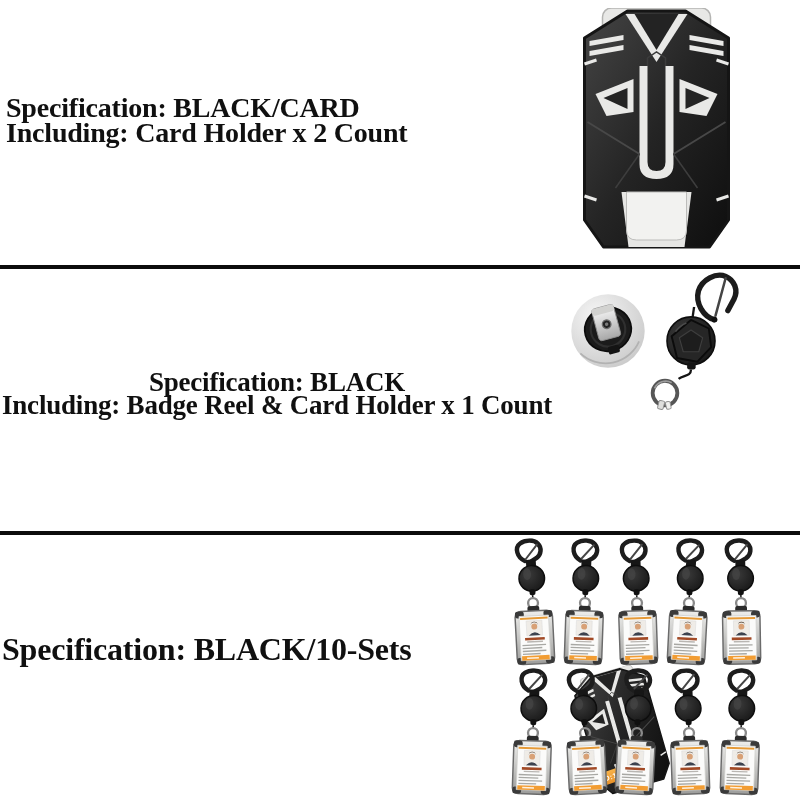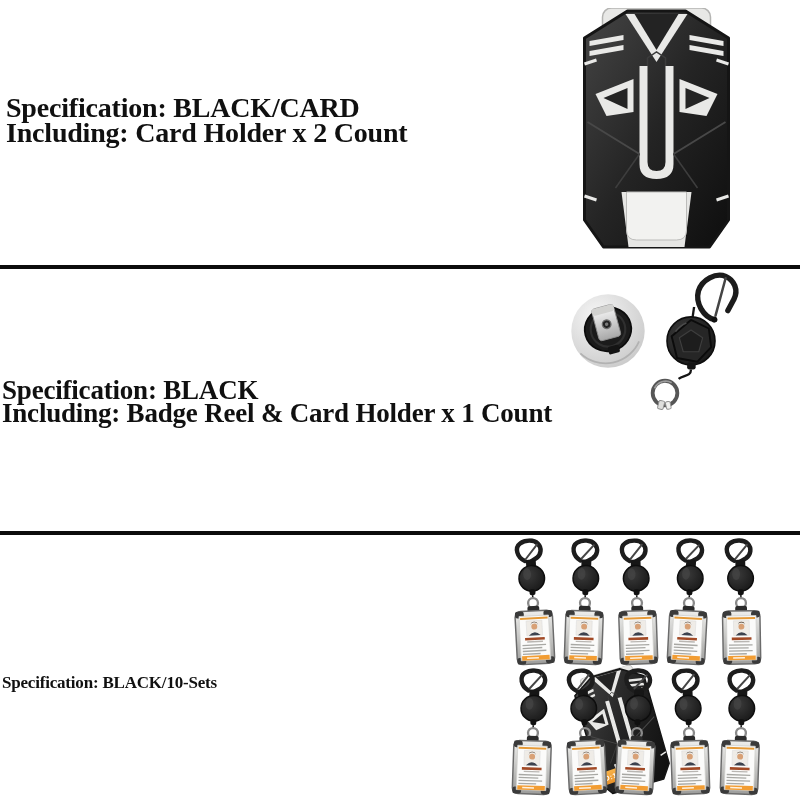--- a/index.html
+++ b/index.html
@@ -3,21 +3,21 @@
 <meta charset="utf-8">
 <style>
   html,body{margin:0;padding:0;background:#fff;}
   .canvas{position:relative;width:800px;height:800px;background:#ffffff;overflow:hidden;
           font-family:"Liberation Serif","DejaVu Serif",serif;}
   .divider{position:absolute;left:0;width:800px;height:4px;background:#0c0c0c;}
   .spec-block{position:absolute;left:2px;color:#101010;font-weight:bold;white-space:nowrap;}
   .spec-block div{letter-spacing:-0.2px;}
   .s1{top:95px;font-size:28px;line-height:25px;}
   .s2{top:371px;font-size:27px;line-height:23px;}
-  .s3{top:636px;font-size:17px;line-height:27px;margin-top:33px;}
+  .s3{top:636px;font-size:32px;line-height:27px;}
   .abs{position:absolute;}
   .holder-mid{position:absolute;left:584px;top:400px;width:76px;height:121px;
               transform:rotate(-16deg);transform-origin:50% 50%;}
   .sticker{position:absolute;left:-3px;top:96px;width:48px;height:13px;
            background:linear-gradient(#f7b24a,#e8922a);border-radius:2px;
            transform:rotate(-3deg);color:#fff;font-size:7px;font-weight:bold;
            font-family:"Liberation Sans",sans-serif;display:flex;align-items:center;
            justify-content:center;letter-spacing:.5px;line-height:1;}
   .badge-set{position:absolute;width:52px;height:128px;}
   svg{display:block;}
@@ -154,21 +154,21 @@
       <div>Including: Card Holder x 2 Count</div>
     </div>
     <svg class="abs" style="left:577px;top:8px;" width="151" height="242" viewBox="0 0 150 242">
       <use href="#sym-holder"></use>
     </svg>
   </div>
 
   <div class="divider" style="top:265px;"></div>
 
   <div class="abs" style="left:0;top:269px;width:800px;height:262px;">
-    <div class="spec-block s2" style="top:110px;">
+    <div class="spec-block s2" style="top:102px;text-align:center;">
       <div>Specification: BLACK</div>
       <div>Including: Badge Reel &amp; Card Holder x 1 Count</div>
     </div>
 
     <svg class="abs" style="left:570px;top:24px;" width="76" height="76" viewBox="0 0 88 88">
       <use href="#sym-inset"></use>
     </svg>
 
     <svg class="abs" style="left:690px;top:3px;transform:rotate(-22deg);" width="54" height="50" viewBox="0 0 60 60">
       <use href="#sym-carabiner"></use>

